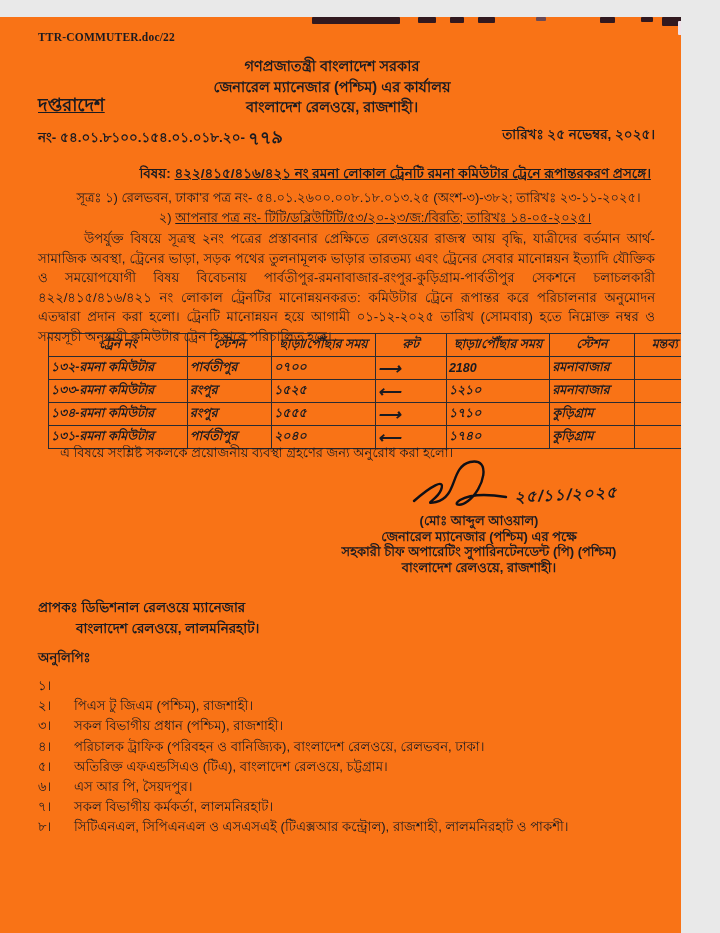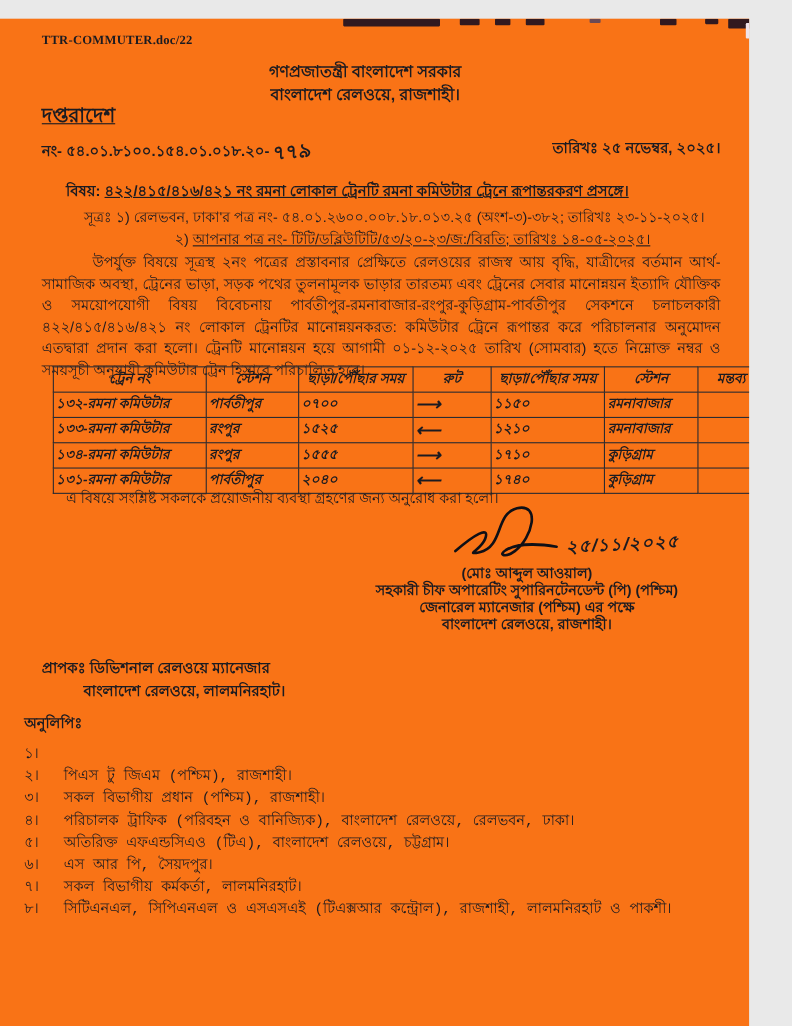--- a/index.html
+++ b/index.html
@@ -49,21 +49,21 @@
     display: flex; justify-content: space-between; align-items: flex-start;
     font-size: 13.5px; font-weight: 600;
   }
   .hand-number {
     display: inline-block; font-size: 18px; font-weight: bold;
     transform: rotate(-5deg) skewX(-6deg);
     margin-left: 3px; vertical-align: -2px;
   }
   .subject {
     position: absolute; left: 60px; top: 146px; right: 30px;
-    font-weight: bold; font-size: 13.5px;
+    font-weight: bold; font-size: 13.5px; text-align: right;
   }
   .subject .u { text-decoration: underline; }
   .references {
     position: absolute; left: 60px; top: 171px; right: 24px;
     font-size: 13px; line-height: 19.5px; font-weight: 500; text-align: center;
   }
   .ref-line2 { padding-left: 33px; }
   .ref-line2 .u { text-decoration: underline; }
   .body-para {
     position: absolute; left: 38px; right: 26px; top: 212px;
@@ -102,22 +102,22 @@
     display: inline-block; margin-left: -14px; margin-bottom: 4px;
     letter-spacing: 1px;
   }
   .sig-lines { font-size: 13px; line-height: 15.5px; font-weight: 600; }
   .recipient {
     position: absolute; left: 38px; top: 580px;
     font-size: 13.5px; font-weight: 600; line-height: 21px;
   }
   .recipient .line2 { padding-left: 38px; }
   .cc {
-    position: absolute; left: 22px; top: 631px; right: 20px;
-    font-size: 13.2px; font-weight: 500; font-family: Liberation Mono, monospace;
+    position: absolute; left: 38px; top: 631px; right: 20px;
+    font-size: 13.2px; font-weight: 500;
   }
   .cc-label { font-weight: 600; margin-bottom: 6px; }
   .cc-item { display: flex; line-height: 20.2px; }
   .cc-no { width: 36px; flex: 0 0 36px; }
 </style>
 </head>
 <body>
 
 <div class="page">
 
@@ -128,20 +128,21 @@
   <span class="artifact a5"></span>
   <span class="artifact a6"></span>
   <span class="artifact a7"></span>
   <span class="artifact a8"></span>
   <span class="artifact a9"></span>
 
   <div class="doc-ref">TTR-COMMUTER.doc/22</div>
 
   <div class="letterhead">
     <div>গণপ্রজাতন্ত্রী বাংলাদেশ সরকার</div>
+    <div>জেনারেল ম্যানেজার (পশ্চিম) এর কার্যালয়</div>
     <div>বাংলাদেশ রেলওয়ে, রাজশাহী।</div>
   </div>
 
   <div class="order-label">দপ্তরাদেশ</div>
 
   <div class="ref-row">
     <div>
       <span>নং- ৫৪.০১.৮১০০.১৫৪.০১.০১৮.২০-</span><span class="hand-number">৭৭৯</span>
     </div>
     <div>তারিখঃ ২৫ নভেম্বর, ২০২৫।</div>
@@ -183,21 +184,21 @@
       <th>রুট</th>
       <th>ছাড়া/পৌঁছার সময়</th>
       <th>স্টেশন</th>
       <th>মন্তব্য</th>
     </tr>
     <tr>
       <td>১৩২-রমনা কমিউটার</td>
       <td>পার্বতীপুর</td>
       <td>০৭০০</td>
       <td class="route-arrow">⟶</td>
-      <td>১১৫০</td>
+      <td>2180</td>
       <td>রমনাবাজার</td>
       <td></td>
     </tr>
     <tr>
       <td>১৩৩-রমনা কমিউটার</td>
       <td>রংপুর</td>
       <td>১৫২৫</td>
       <td class="route-arrow">⟵</td>
       <td>১২১০</td>
       <td>রমনাবাজার</td>
@@ -228,22 +229,22 @@
 
   <div class="signature">
     <div class="sig-scribble">
       <svg width="120" height="56" viewBox="0 0 120 56">
         <path d="M4 44 C 20 30, 36 20, 31 33 C 27 43, 12 48, 26 45 C 48 40, 40 10, 60 5 C 82 0, 74 32, 58 44 C 50 50, 42 48, 50 43 C 62 36, 84 38, 96 40" fill="none" stroke="#101016" stroke-width="2.4" stroke-linecap="round"></path>
       </svg>
       <span class="sig-date">২৫/১১/২০২৫</span>
     </div>
     <div class="sig-lines">
       <div>(মোঃ আব্দুল আওয়াল)</div>
+      <div>জেনারেল ম্যানেজার (পশ্চিম) এর পক্ষে</div>
       <div>সহকারী চীফ অপারেটিং সুপারিনটেনডেন্ট (পি) (পশ্চিম)</div>
-      <div>জেনারেল ম্যানেজার (পশ্চিম) এর পক্ষে</div>
       <div>বাংলাদেশ রেলওয়ে, রাজশাহী।</div>
     </div>
   </div>
 
   <div class="recipient">
     <div>প্রাপকঃ ডিভিশনাল রেলওয়ে ম্যানেজার</div>
     <div class="line2">বাংলাদেশ রেলওয়ে, লালমনিরহাট।</div>
   </div>
 
   <div class="cc">

